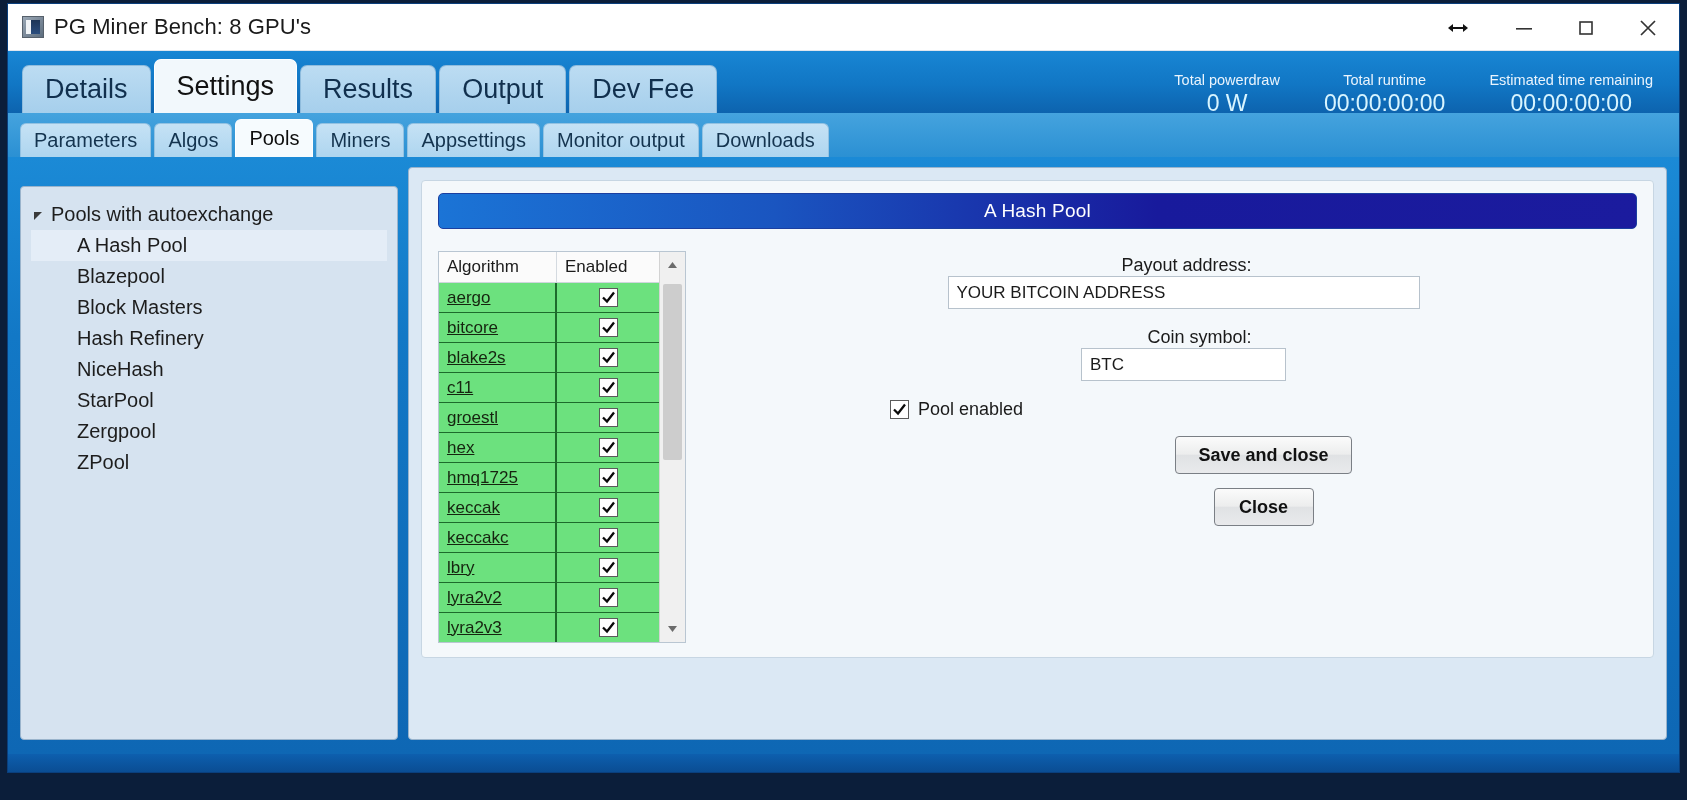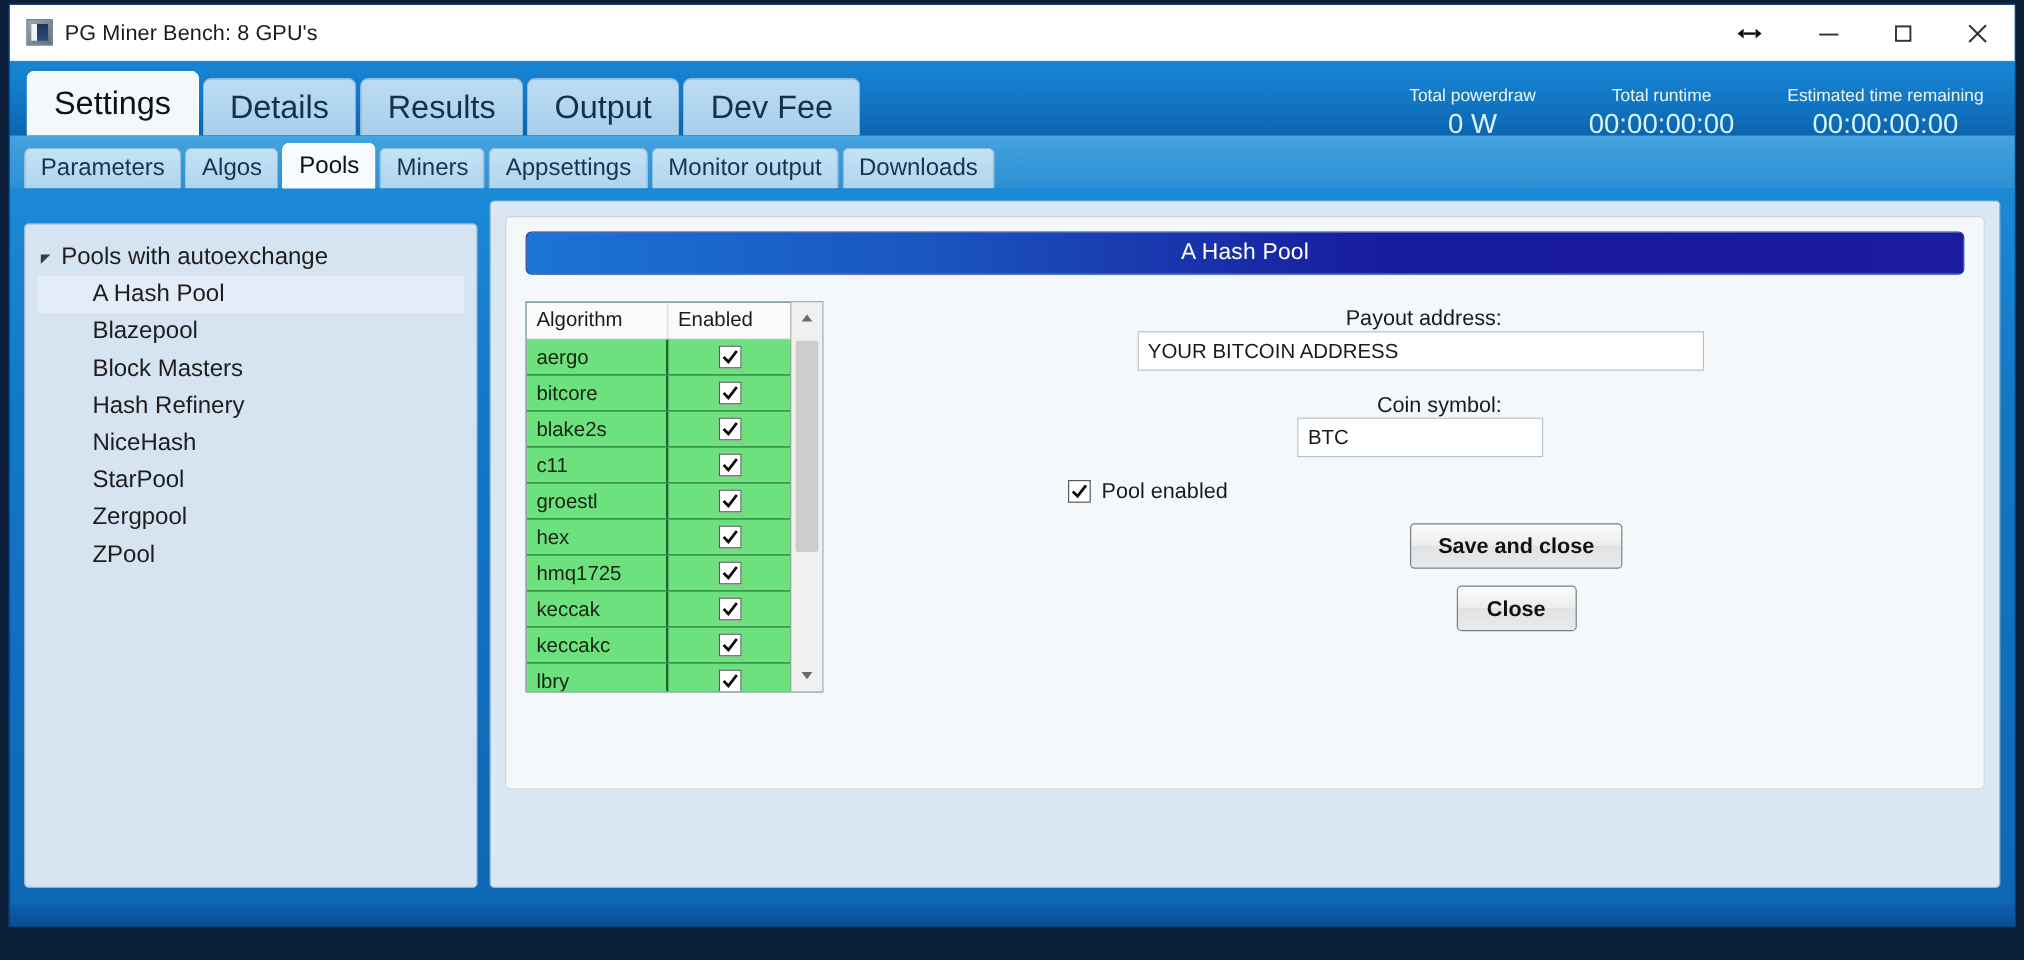--- a/index.html
+++ b/index.html
@@ -43,21 +43,21 @@
     flex: none;
   }
   #app-icon::before {
     content: "";
     position: absolute; left: 3px; top: 3px; right: 3px; bottom: 3px;
     background:
       linear-gradient(90deg, #f0f3f6 0 35%, transparent 35% 100%),
       linear-gradient(180deg, #1d3557 0%, #2b4d7e 100%);
   }
   #window-title {
-    font-size: 18px;
+    font-size: 22px;
     color: #1a1a1a;
     letter-spacing: 0.1px;
     white-space: nowrap;
   }
   .win-btns {
     position: absolute; right: 0; top: 0; height: 47px;
     display: flex; align-items: center;
   }
   .win-btn {
     width: 62px; height: 47px;
@@ -247,22 +247,22 @@
     margin-top: 22px;
     gap: 0px;
   }
 
   
   #algo-grid-wrap {
     width: 248px;
     flex: none;
     display: flex;
     border: 1px solid #b9c6d2;
-    background: #14532d;
-    height: 326px;
+    background: #7dd3fc;
+    height: 392px;
   }
   #algo-grid {
     flex: 1;
     overflow: hidden;
   }
   .grid-head {
     display: flex;
     background: #fbfbfb;
     border-bottom: 1px solid #cfd6dd;
     height: 31px;
@@ -279,20 +279,21 @@
   .grid-row {
     display: flex;
     height: 30px;
     background: #6ce17e;
     border-bottom: 1px solid #1d6b2c;
   }
   .grid-row .gc {
     display: flex; align-items: center;
     font-size: 17px;
     color: #16240f;
+    text-decoration: underline;
   }
   .gc.col-algo { width: 118px; padding: 0 8px; border-right: 2px solid #1d6b2c; }
   .gc.col-en { flex: 1; justify-content: center; }
 
   .chk {
     width: 19px; height: 19px;
     background: #ffffff;
     border: 1px solid #5a5a5a;
     position: relative;
     flex: none;
@@ -441,22 +442,22 @@
         <div class="stat-label">Total runtime</div>
         <div class="stat-value">00:00:00:00</div>
       </div>
       <div class="stat-block">
         <div class="stat-label">Estimated time remaining</div>
         <div class="stat-value">00:00:00:00</div>
       </div>
     </div>
 
     <div id="main-tabs">
+      <div class="mtab">Details</div>
       <div class="mtab active">Settings</div>
-      <div class="mtab">Details</div>
       <div class="mtab">Results</div>
       <div class="mtab">Output</div>
       <div class="mtab">Dev Fee</div>
     </div>
   </div>
 
   <div id="subtab-bar">
     <div id="sub-tabs">
       <div class="stab">Parameters</div>
       <div class="stab">Algos</div>

